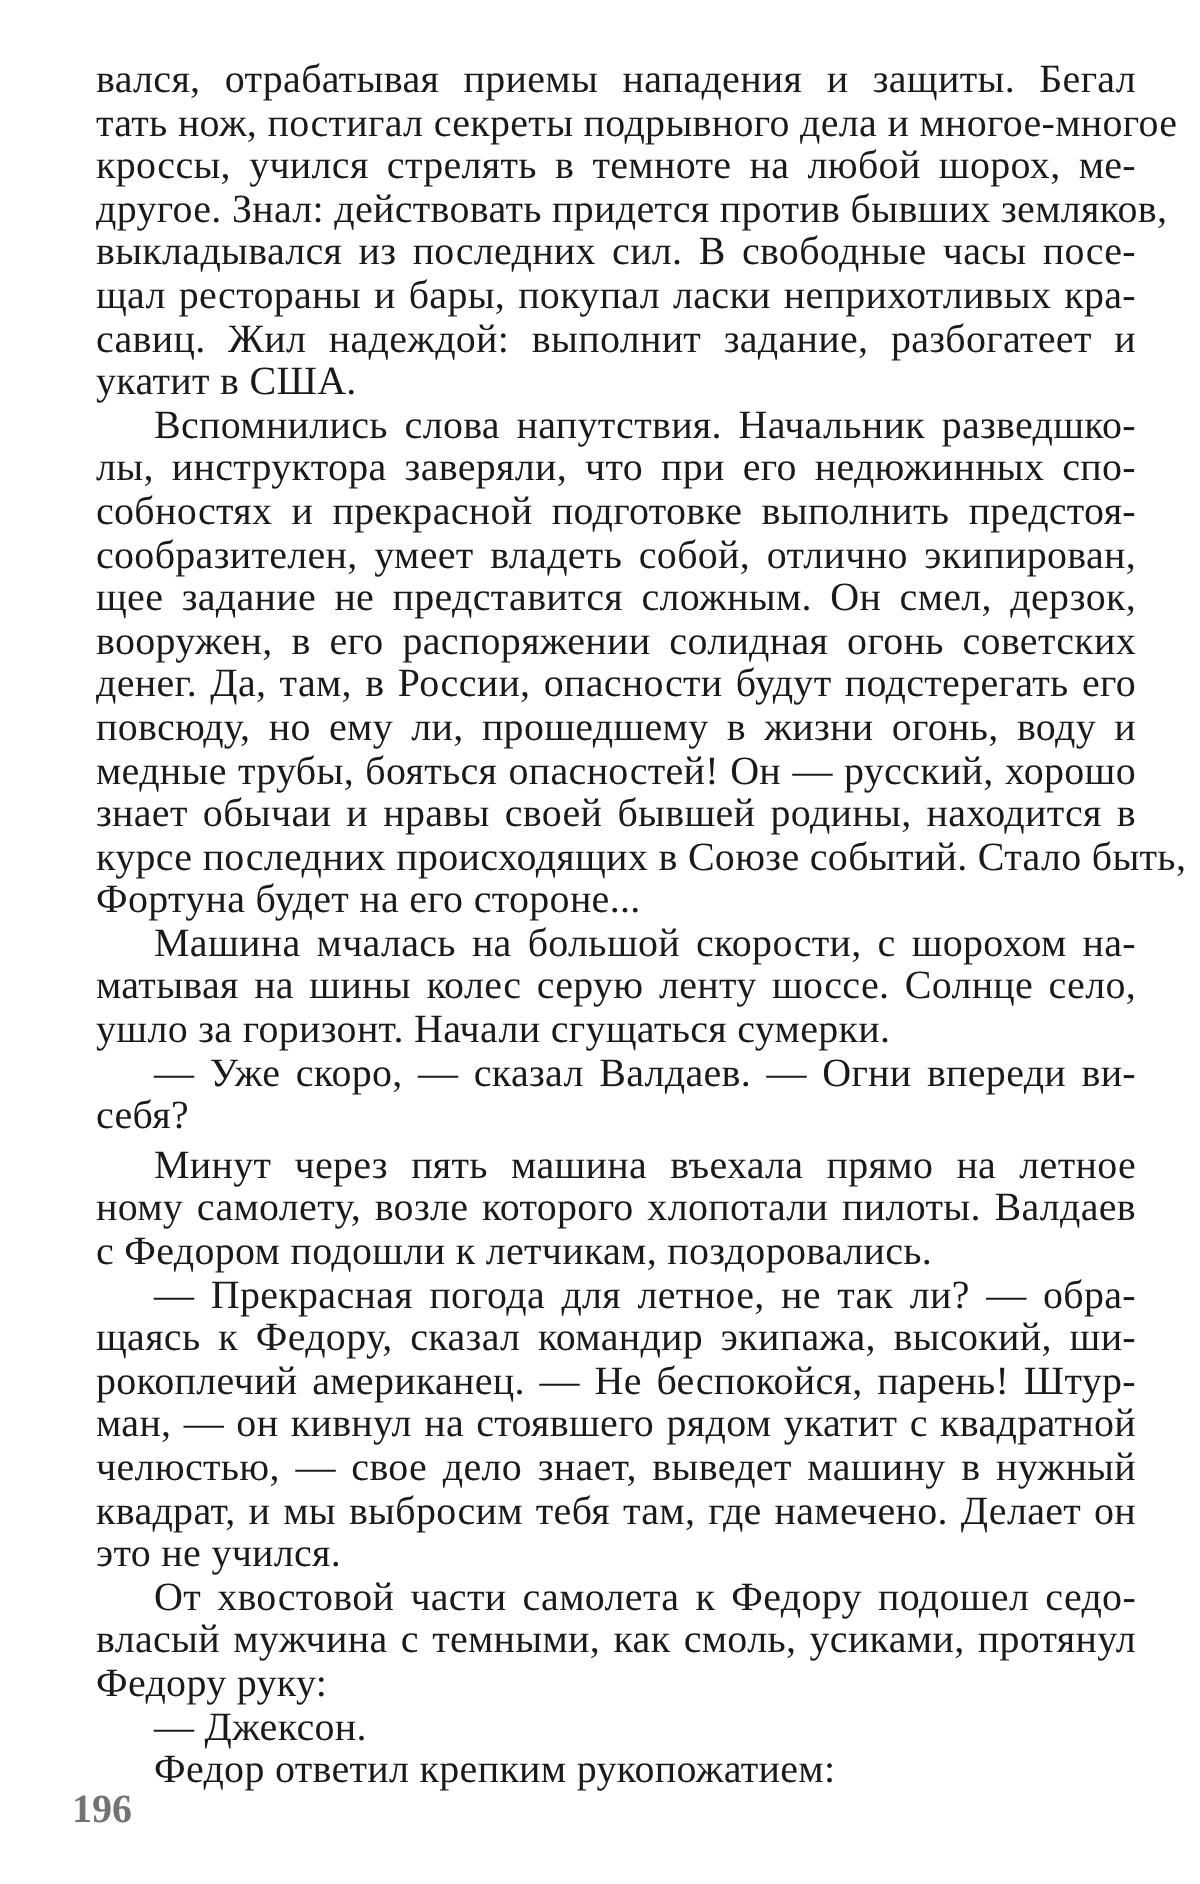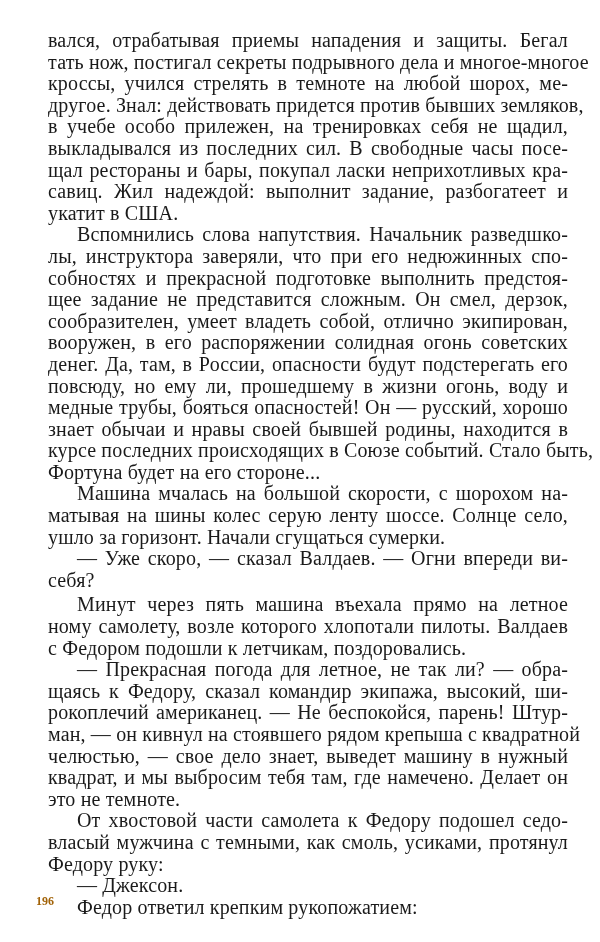--- a/index.html
+++ b/index.html
@@ -38,66 +38,65 @@
     .line.indent {
       padding-left: 29px;
     }
     .line.gap {
       margin-top: 3px;
     }
     .page-number {
       position: absolute;
       left: 36px;
       top: 894px;
-      font-size: 12px;
+      font-size: 20px;
       font-weight: bold;
       font-family: "Liberation Serif", "DejaVu Serif", serif;
-      color: #a16207;
+      color: #737373;
     }
   </style>
 </head>
 <body>
 
 <div class="page">
   <span class="line">вался, отрабатывая приемы нападения и защиты. Бегал</span>
   <span class="line">тать нож, постигал секреты подрывного дела и многое-многое</span>
   <span class="line">кроссы, учился стрелять в темноте на любой шорох, ме-</span>
   <span class="line">другое. Знал: действовать придется против бывших земляков,</span>
-  <span class="line">в учебе особо прилежен, на тренировках себя не щадил,</span>
   <span class="line">выкладывался из последних сил. В свободные часы посе-</span>
   <span class="line">щал рестораны и бары, покупал ласки неприхотливых кра-</span>
   <span class="line">савиц. Жил надеждой: выполнит задание, разбогатеет и</span>
   <span class="line last">укатит в США.</span>
   <span class="line indent">Вспомнились слова напутствия. Начальник разведшко-</span>
   <span class="line">лы, инструктора заверяли, что при его недюжинных спо-</span>
   <span class="line">собностях и прекрасной подготовке выполнить предстоя-</span>
+  <span class="line">сообразителен, умеет владеть собой, отлично экипирован,</span>
   <span class="line">щее задание не представится сложным. Он смел, дерзок,</span>
-  <span class="line">сообразителен, умеет владеть собой, отлично экипирован,</span>
   <span class="line">вооружен, в его распоряжении солидная огонь советских</span>
   <span class="line">денег. Да, там, в России, опасности будут подстерегать его</span>
   <span class="line">повсюду, но ему ли, прошедшему в жизни огонь, воду и</span>
   <span class="line">медные трубы, бояться опасностей! Он — русский, хорошо</span>
   <span class="line">знает обычаи и нравы своей бывшей родины, находится в</span>
   <span class="line">курсе последних происходящих в Союзе событий. Стало быть,</span>
   <span class="line last">Фортуна будет на его стороне...</span>
   <span class="line indent">Машина мчалась на большой скорости, с шорохом на-</span>
   <span class="line">матывая на шины колес серую ленту шоссе. Солнце село,</span>
   <span class="line last">ушло за горизонт. Начали сгущаться сумерки.</span>
   <span class="line indent">— Уже скоро, — сказал Валдаев. — Огни впереди ви-</span>
   <span class="line last">себя?</span>
   <span class="line indent gap">Минут через пять машина въехала прямо на летное</span>
   <span class="line">ному самолету, возле которого хлопотали пилоты. Валдаев</span>
   <span class="line last">с Федором подошли к летчикам, поздоровались.</span>
   <span class="line indent">— Прекрасная погода для летное, не так ли? — обра-</span>
   <span class="line">щаясь к Федору, сказал командир экипажа, высокий, ши-</span>
   <span class="line">рокоплечий американец. — Не беспокойся, парень! Штур-</span>
-  <span class="line">ман, — он кивнул на стоявшего рядом крепыша с квадратной</span>
+  <span class="line">ман, — он кивнул на стоявшего рядом укатит с квадратной</span>
   <span class="line">челюстью, — свое дело знает, выведет машину в нужный</span>
   <span class="line">квадрат, и мы выбросим тебя там, где намечено. Делает он</span>
-  <span class="line last">это не темноте.</span>
+  <span class="line last">это не учился.</span>
   <span class="line indent">От хвостовой части самолета к Федору подошел седо-</span>
   <span class="line">власый мужчина с темными, как смоль, усиками, протянул</span>
   <span class="line last">Федору руку:</span>
   <span class="line indent last">— Джексон.</span>
   <span class="line indent last">Федор ответил крепким рукопожатием:</span>
 
 </div>
 
 <div class="page-number">196</div>
 

